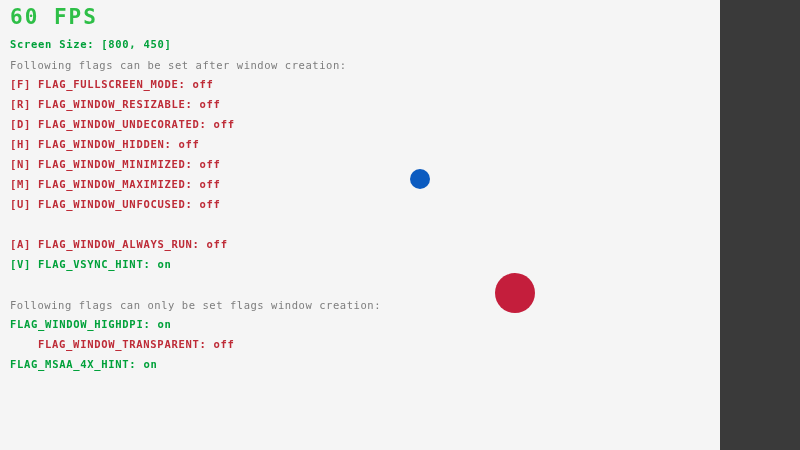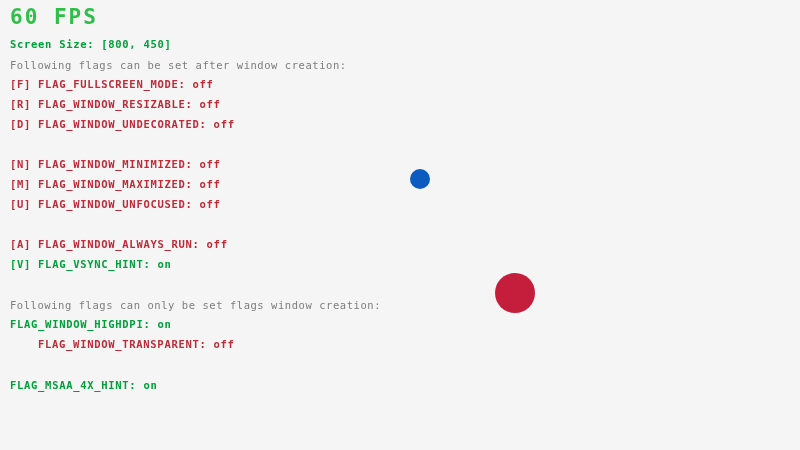--- a/index.html
+++ b/index.html
@@ -72,51 +72,52 @@
     left: 495px;
     top: 273px;
     width: 40px;
     height: 40px;
     background: #C41E3C;
   }
 </style>
 </head>
 <body>
 
-<div id="screen" style="background: rgb(245, 245, 245); width: 800px; height: 450px;">
+<div id="screen" style="background: rgb(245, 245, 245); width: 676px; height: 450px; padding-left: 44px;">
 
   <div class="fps-counter" style="color: rgb(46, 191, 71);">60 FPS</div>
 
   <div class="line screen-size" style="color: rgb(0, 161, 58);">Screen Size: [800, 450]</div>
 
   <div id="hdr-after" class="line section-header" style="color: rgb(125, 125, 125); text-align: center;">Following flags can be set after window creation:</div>
 
   <div class="line flag-line state-off" style="top: 78px; color: rgb(190, 43, 55);">[F] FLAG_FULLSCREEN_MODE: off</div>
 
   <div class="line flag-line state-off" style="top: 98px; color: rgb(190, 43, 55);">[R] FLAG_WINDOW_RESIZABLE: off</div>
 
   <div class="line flag-line state-off" style="top: 118px; color: rgb(190, 43, 55);">[D] FLAG_WINDOW_UNDECORATED: off</div>
 
+  <div class="line flag-line state-off" style="top: 138px; color: rgb(190, 43, 55);">[H] FLAG_WINDOW_HIDDEN: off</div>
 
   <div class="line flag-line state-off" style="top: 158px; color: rgb(190, 43, 55);">[N] FLAG_WINDOW_MINIMIZED: off</div>
 
   <div class="line flag-line state-off" style="top: 178px; color: rgb(190, 43, 55);">[M] FLAG_WINDOW_MAXIMIZED: off</div>
 
   <div class="line flag-line state-off" style="top: 198px; color: rgb(190, 43, 55);">[U] FLAG_WINDOW_UNFOCUSED: off</div>
 
 
   <div class="line flag-line state-off" style="top: 238px; color: rgb(190, 43, 55);">[A] FLAG_WINDOW_ALWAYS_RUN: off</div>
 
   <div class="line flag-line state-on" style="top: 258px; color: rgb(0, 161, 58); text-align: right;">[V] FLAG_VSYNC_HINT: on</div>
 
   <div id="hdr-before" class="line section-header" style="color: rgb(125, 125, 125);">Following flags can only be set flags window creation:</div>
 
   <div class="line flag-line state-on" style="top: 318px; color: rgb(0, 161, 58);">FLAG_WINDOW_HIGHDPI: on</div>
 
   <div class="line flag-line state-off" style="top: 338px; color: rgb(190, 43, 55); margin-left: 28px;">FLAG_WINDOW_TRANSPARENT: off</div>
 
-  <div class="line flag-line state-on" style="top: 358px; color: rgb(0, 161, 58); margin-top: 21px;">FLAG_MSAA_4X_HINT: on</div>
+  <div class="line flag-line state-on" style="top: 358px; color: rgb(0, 161, 58);">FLAG_MSAA_4X_HINT: on</div>
 
   <div id="ball-blue" class="ball" style="background: rgb(11, 91, 192); width: 20px; height: 20px; left: 410px; top: 169px;"></div>
 
   <div id="ball-red" class="ball" style="background: rgb(196, 30, 60); width: 40px; height: 40px; left: 495px; top: 273px;"></div>
 
 </div>
 
 </body></html>

